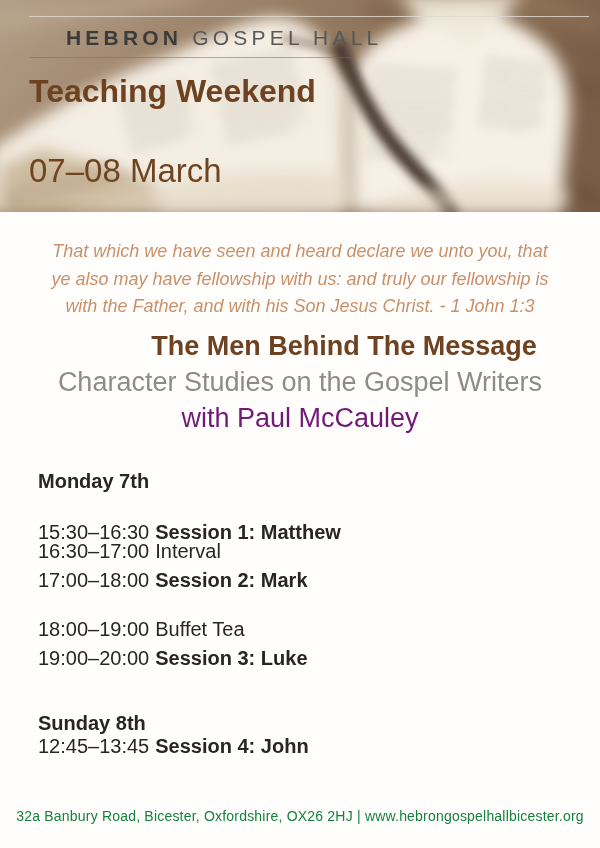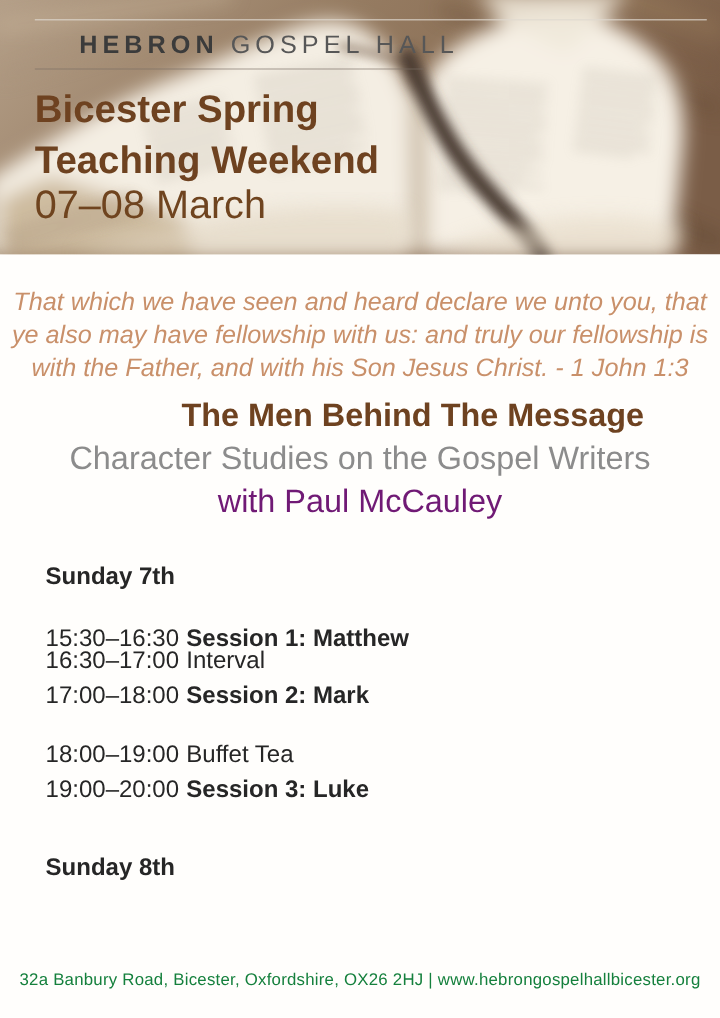--- a/index.html
+++ b/index.html
@@ -24,21 +24,21 @@
   .logo-secondary { font-weight:normal; color:#575757; }
 
   
   .event-title { position:absolute; top:70px; left:29px; z-index:5;
     font-size:32px; line-height:42px; font-weight:bold; color:#6e4220; }
   .event-dates { position:absolute; top:152px; left:29px; z-index:5;
     font-size:33px; font-weight:normal; color:#6f441f; }
 
   
   .quote { position:absolute; top:238px; left:0; width:600px; z-index:4;
-    text-align:center; font-style:italic; font-size:21px; line-height:27.5px;
+    text-align:center; font-style:italic; font-size:18px; line-height:27.5px;
     color:#c9906a; }
 
   
   .series-title { position:absolute; top:331px; left:0; width:600px; text-align:center;
     font-size:27px; font-weight:bold; color:#6e4220;padding-left:44px; }
   .series-sub1 { position:absolute; top:367px; left:0; width:600px; text-align:center;
     font-size:27px; font-weight:normal; color:#8c8c8c; }
   .series-sub2 { position:absolute; top:403px; left:0; width:600px; text-align:center;
     font-size:27px; font-weight:normal; color:#701a75; }
 
@@ -168,38 +168,38 @@
         <path d="M360,212 C430,178 522,172 572,192 L560,212 Z" fill="#e4d8c4"></path>
       </g>
     </svg>
   </div>
 
   <div class="logo-line-top"></div>
   <div class="logo-text"><span class="logo-primary">HEBRON</span><span class="logo-secondary"> </span><span class="logo-secondary">GOSPEL HALL</span></div>
   <div class="logo-line-bottom"></div>
 
   <div class="event-title">
-    <div>Bicester Spring</div>
     <div>Teaching Weekend</div>
   </div>
   <div class="event-dates">07–08 March</div>
 
   <div class="quote">
     <div>That which we have seen and heard declare we unto you, that</div>
     <div>ye also may have fellowship with us: and truly our fellowship is</div>
     <div>with the Father, and with his Son Jesus Christ. - 1 John 1:3</div>
   </div>
 
   <div class="series-title">The Men Behind The Message</div>
   <div class="series-sub1">Character Studies on the Gospel Writers</div>
   <div class="series-sub2">with Paul McCauley</div>
 
-  <div class="sched d1 day-label">Sunday 7th</div>
+  <div class="sched d1 day-label">Monday 7th</div>
   <div class="sched r0"><span class="time">15:30–16:30</span><span class="session-bold">Session 1: Matthew</span></div>
   <div class="sched r1"><span class="time">16:30–17:00</span><span class="session-plain">Interval</span></div>
   <div class="sched r2"><span class="time">17:00–18:00</span><span class="session-bold">Session 2: Mark</span></div>
   <div class="sched r3"><span class="time">18:00–19:00</span><span class="session-plain">Buffet Tea</span></div>
   <div class="sched r4"><span class="time">19:00–20:00</span><span class="session-bold">Session 3: Luke</span></div>
   <div class="sched d2 day-label">Sunday 8th</div>
+  <div class="sched r5"><span class="time">12:45–13:45</span><span class="session-bold">Session 4: John</span></div>
 
   <div class="footer">32a Banbury Road, Bicester, Oxfordshire, OX26 2HJ | www.hebrongospelhallbicester.org</div>
 
 </div>
 
 </body></html>

